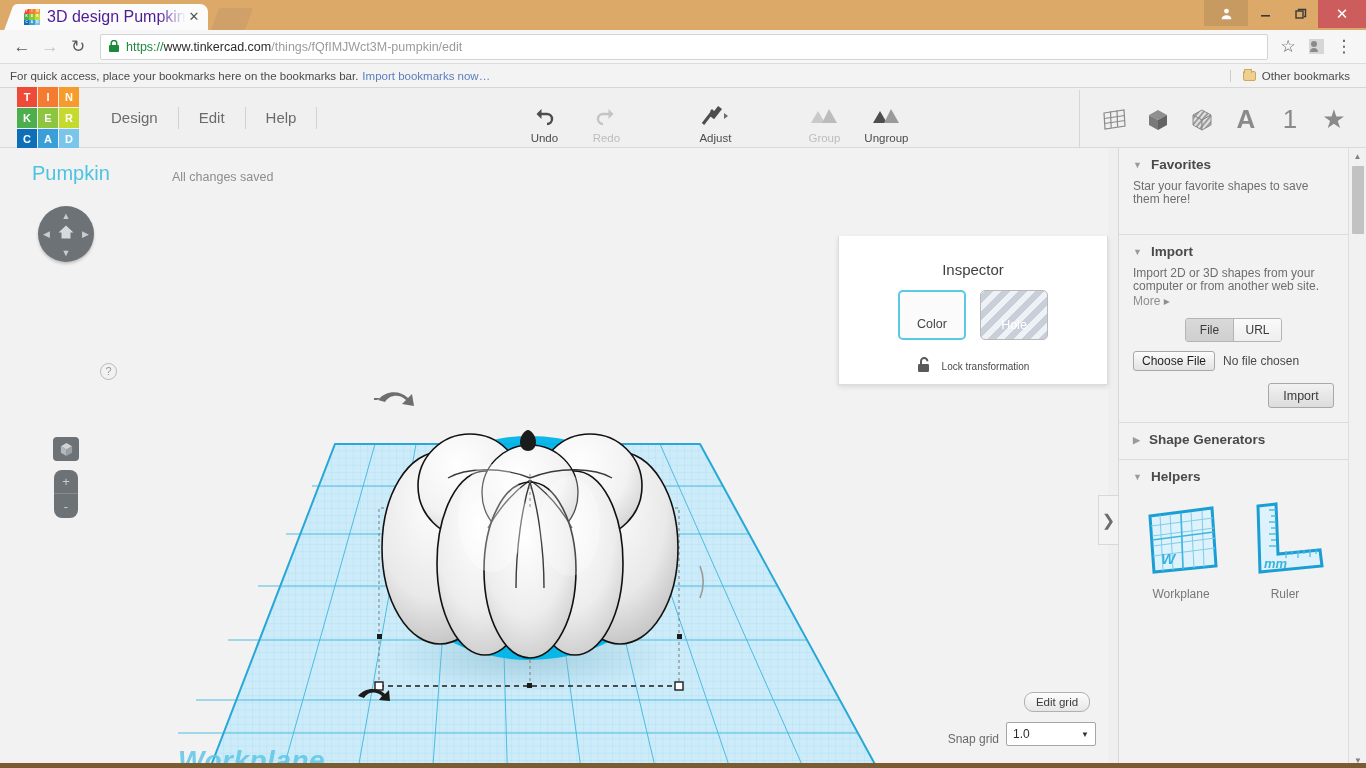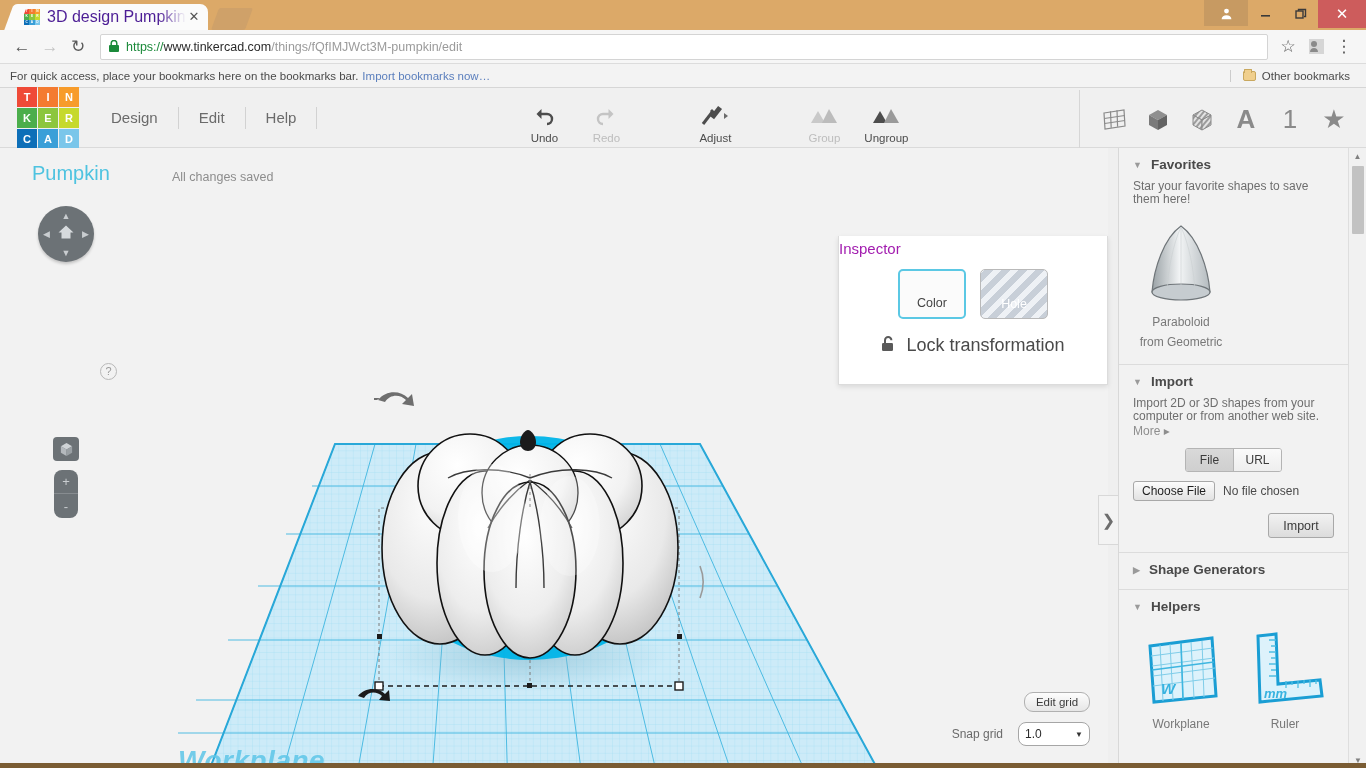--- a/index.html
+++ b/index.html
@@ -162,50 +162,50 @@
   .wp-label {
     position: absolute; left: 178px; top: 597px; font-size: 28px; font-weight: bold; font-style: italic;
     color: #5ec6e8; opacity: .85; letter-spacing: .5px;
   }
 
   .edit-grid-btn {
     position: absolute; right: 18px; bottom: 56px; width: 66px; height: 20px;
     background: linear-gradient(#fdfdfd,#e6e6e6); border: 1px solid #b0b0b0; border-radius: 9px;
     font-size: 11.5px; color: #3c3c3c; display:flex; align-items:center; justify-content:center;
   }
-  .snap-row { position: absolute; right: 18px; bottom: 22px; display: flex; align-items: center; gap: 15px; }
+  .snap-row { position: absolute; right: 12px; bottom: 22px; display: flex; align-items: flex-end; gap: 7px; }
   .snap-lbl { font-size: 12px; color: #6a6a6a; }
   .snap-sel {
-    width: 72px; height: 21px; background: #fff; border: 1px solid #a6a6a6; border-radius: 8px;
+    width: 90px; height: 21px; background: #fff; border: 1px solid #a6a6a6; border-radius: 2px;
     display: flex; align-items: center; padding: 11px 6px; font-size: 12px; color: #2b2b2b;
   }
   .snap-sel .caret { margin-left: auto; font-size: 8px; color: #333; }
 
   
   .inspector {
     position: absolute; left: 838px; top: 148px; width: 270px; height: 149px;
     background: #fff; border: 1px solid #dcdcdc; border-top: none;
     box-shadow: 0 2px 5px rgba(0,0,0,.10);
   }
-  .insp-title { font-size: 15px; color: #a21caf; margin-top: 4px; }
+  .insp-title { text-align: center; font-size: 15px; color: #404040; margin-top: 25px; }
   .insp-row { display: flex; justify-content: center; gap: 14px; margin-top: 12px; position: relative; }
   .insp-btn {
     width: 68px; height: 50px; border-radius: 5px; position: relative;
     display: flex; align-items: flex-end; justify-content: center; padding-bottom: 7px;
     font-size: 12.5px; color: #444;
   }
   .insp-btn.color { background: #fbfbfb; border: 2px solid #5bc8e4; }
   .insp-btn.hole {
     border: 1px solid #b9b9b9; color: #fff;
     background: repeating-linear-gradient(-45deg, #c8cfd8 0 6px, #eef1f5 6px 12px);
   }
   .insp-help { position: absolute; right: -62px; top: 14px; color: #3fb8da; font-size: 15px; font-weight: bold; }
   .insp-lock { display: flex; align-items: center; justify-content: center; gap: 10px; margin-top: 16px; }
   .lock-ico { font-size: 16px; color: #5a5a5a; }
-  .lock-txt { font-size: 18px; color: #4a4a4a; }
+  .lock-txt { font-size: 10px; color: #4a4a4a; }
 
   
   .collapse-tab {
     position: absolute; left: 1098px; top: 407px; width: 20px; height: 50px;
     background: #f3f3f3; border: 1px solid #d8d8d8; border-right: none;
     display: flex; align-items: center; justify-content: center;
     color: #6d6d6d; font-size: 16px;
   }
 
   
@@ -629,38 +629,20 @@
 
   <div class="sidebar">
 
     <div class="sec-head">
       <span class="tri">▼</span>
       <span>Favorites</span>
     </div>
     <div class="sec-body">
       <div class="sec-text">Star your favorite shapes to save them here!</div>
       <div class="shape-grid">
-        <div class="shape-cell">
-          <svg width="78" height="86" viewBox="0 0 78 86">
-            <defs>
-                <linearGradient id="pg" x1="0" y1="0" x2="1" y2="0">
-              <stop offset="0%" stop-color="#9aa2a6"></stop>
-                  <stop offset="48%" stop-color="#f2f4f5"></stop>
-                  <stop offset="100%" stop-color="#b3babe"></stop>
-            </linearGradient>
-              </defs>
-            <path d="M39 6C22 18 12 48 10 72c10 7 48 7 58 0C66 48 56 18 39 6z" fill="url(#pg)" stroke="#6f7579" stroke-width="1.2"></path>
-            <ellipse cx="39" cy="72" rx="29" ry="8" fill="#c6ccd0" stroke="#6f7579" stroke-width="1.2"></ellipse>
-            <g stroke="#c9ced1" stroke-width=".7" fill="none" opacity=".8">
-              <path d="M39 7C31 24 26 50 25 72M39 7c8 17 13 43 14 65M39 7v65"></path>
-            </g>
-          </svg>
-          <div class="shape-cap">Paraboloid</div>
-          <div class="shape-cap">from Geometric</div>
-        </div>
       </div>
     </div>
     <div class="divider"></div>
 
     <div class="sec-head">
       <span class="tri">▼</span>
       <span>Import</span>
     </div>
     <div class="sec-body">
       <div class="sec-text">Import 2D or 3D shapes from your computer or from another web site.</div>

